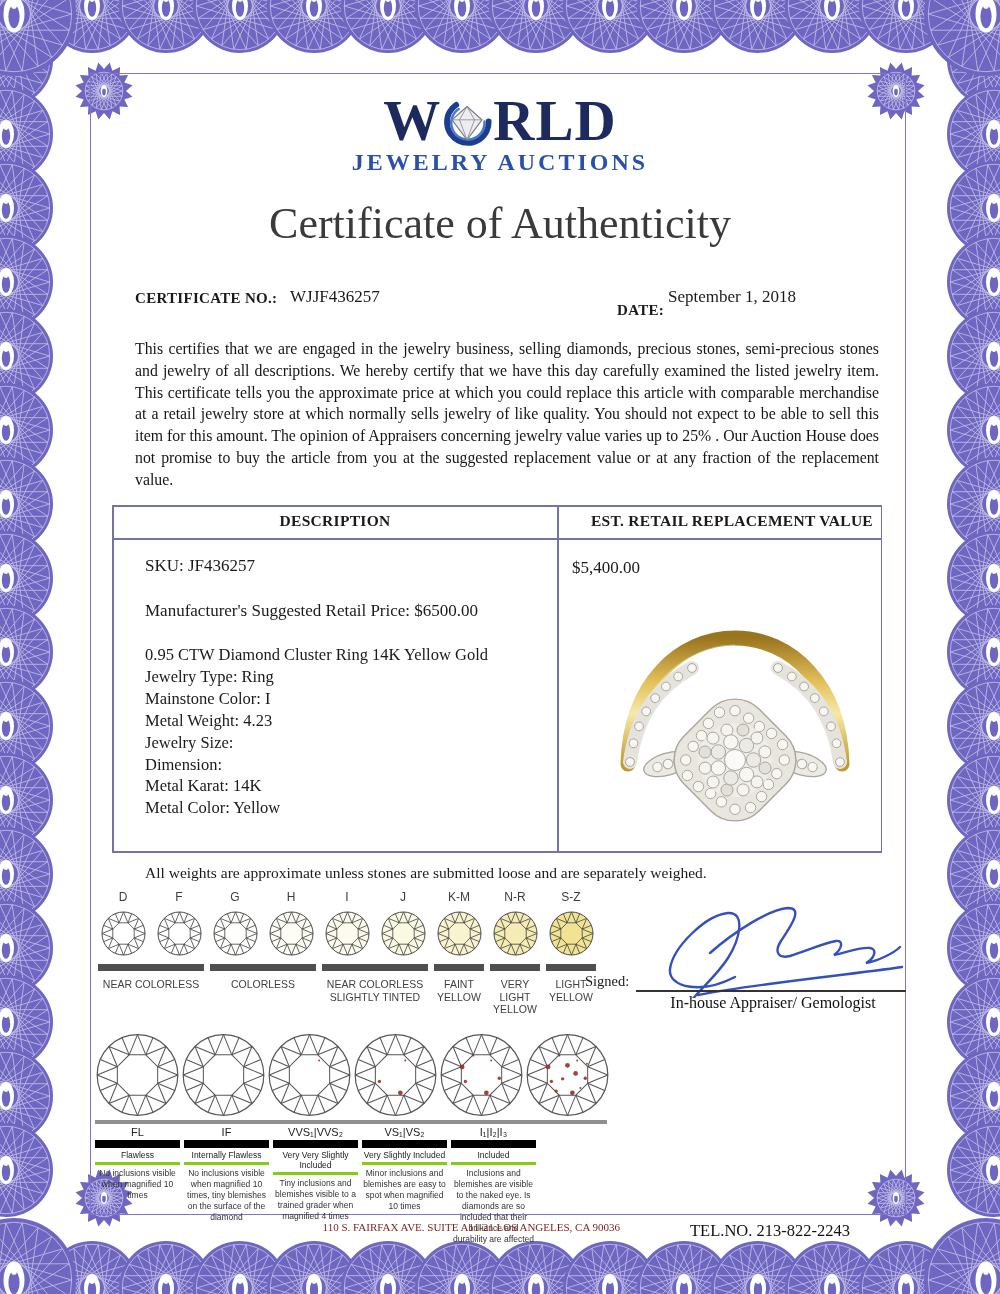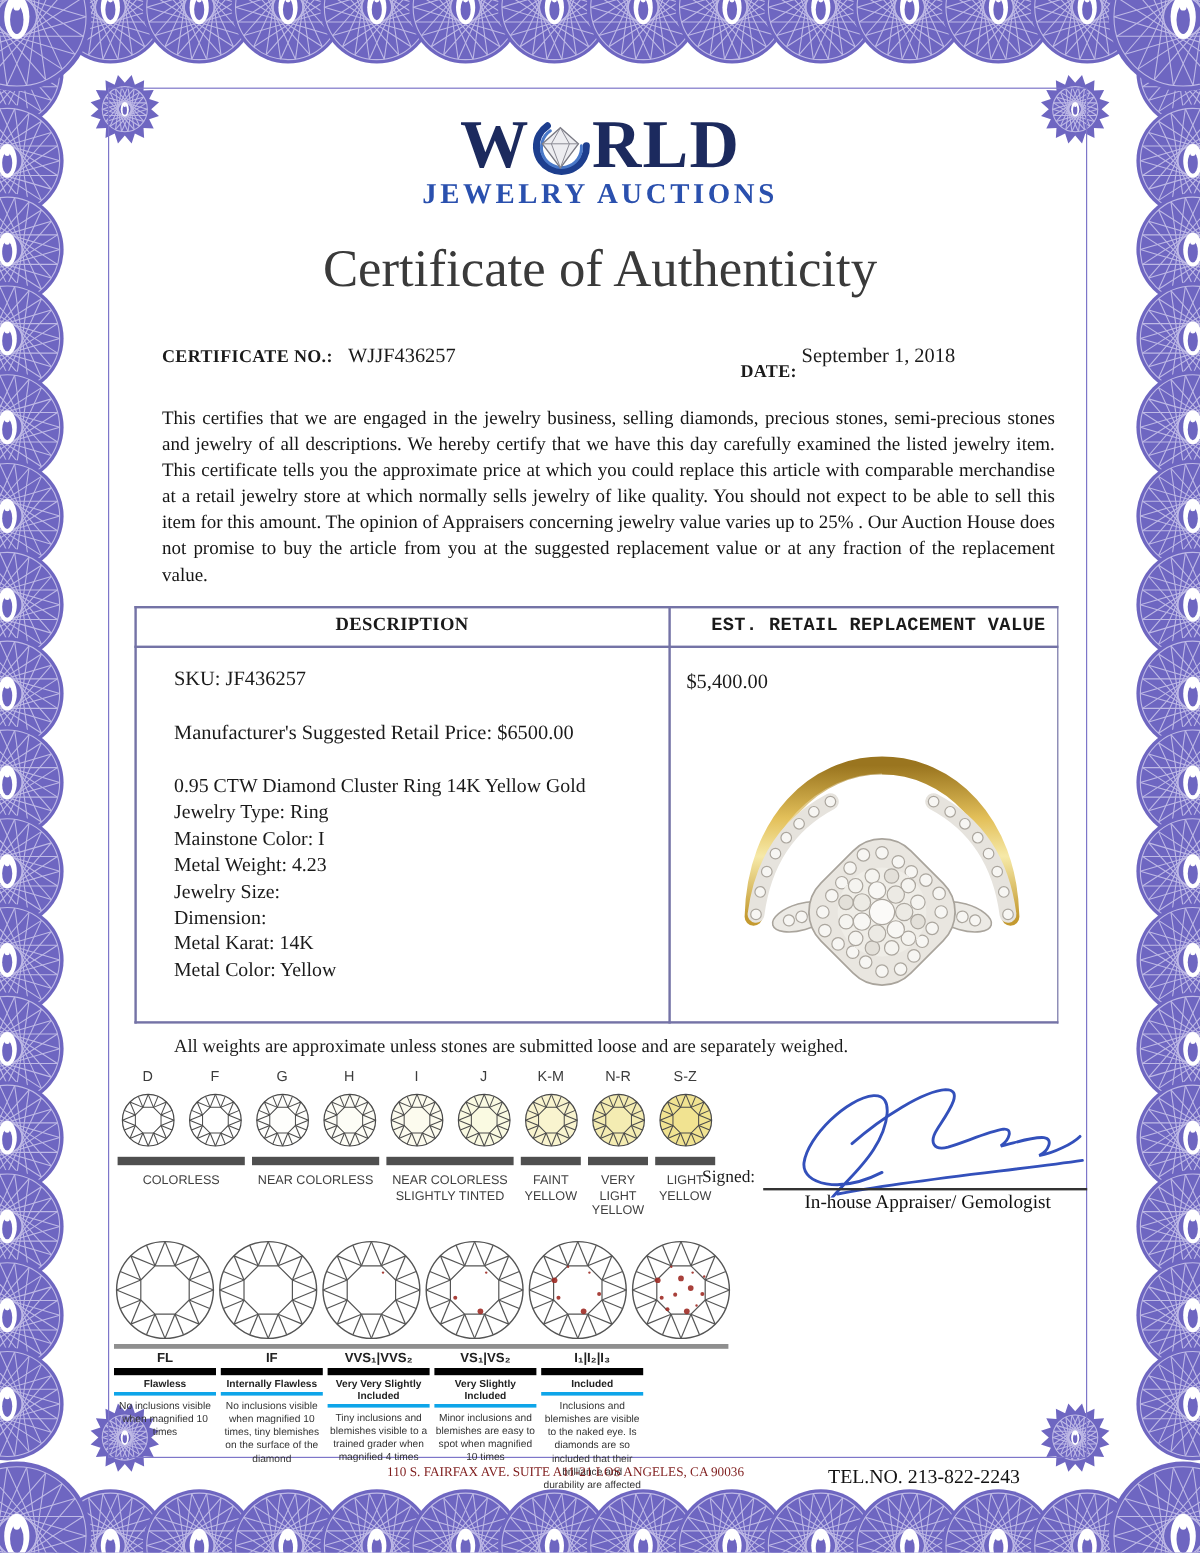--- a/index.html
+++ b/index.html
@@ -50,23 +50,23 @@
   .sig-title{left:640px;top:994px;width:266px;text-align:center;font-size:16px;color:#111;}
   #sig-svg{left:640px;top:903px;}
 
   
   .clarity{left:95px;top:1026px;width:512px;}
   .cl-grid{display:grid;grid-template-columns:repeat(6,85px);gap:0 1px;}
   .cl-cell{display:flex;justify-content:center;align-items:flex-end;height:92px;}
   .cl-rule{height:4px;background:#8f8f8f;margin-top:2px;}
   .cl-text-grid{display:grid;grid-template-columns:repeat(6,85px);gap:0 4px;
                 font-family:"Liberation Sans","DejaVu Sans",sans-serif;margin-top:1px;}
-  .cl-grade{font-weight:bold;font-size:11px;text-align:center;border-bottom:6px solid #000000;
+  .cl-grade{font-weight:normal;font-size:11px;text-align:center;border-bottom:8px solid #000000;
             padding:1px 0 2px 0;color:#222;}
-  .cl-name{font-weight:bold;font-size:8.5px;text-align:center;border-bottom:3px solid #0ea5e9;
+  .cl-name{font-weight:normal;font-size:8.5px;text-align:center;border-bottom:3px solid #84cc16;
            padding:2px 0;color:#222;}
   .cl-desc{font-size:8.5px;text-align:center;line-height:1.3;padding-top:3px;color:#333;}
 
   
   .footer-address{left:110px;top:1221px;width:510px;text-align:right;font-size:11px;color:#7f1d1d;}
   .footer-tel{left:635px;top:1221px;width:270px;text-align:center;font-size:16.5px;color:#111;}
 </style>
 </head>
 <body>
 
@@ -2212,21 +2212,21 @@
   <div class="abs paragraph">This certifies that we are engaged in the jewelry business, selling diamonds, precious stones, semi-precious stones and jewelry of all descriptions.  We hereby certify that we have this day carefully examined the listed jewelry item.  This certificate tells you the approximate price at which you could replace this article with comparable merchandise at a retail jewelry store at which normally sells jewelry of like quality.  You should not expect to be able to sell this item for this amount.  The opinion of Appraisers concerning jewelry value varies up to 25% .   Our Auction House does not promise to buy the article from you at the suggested replacement value or at any fraction of the replacement value.</div>
 
   <div class="tline" style="left:112px;top:505px;width:770px;height:2px;"></div>
   <div class="tline" style="left:112px;top:538px;width:770px;height:2px;"></div>
   <div class="tline" style="left:112px;top:851px;width:770px;height:2px;"></div>
   <div class="tline" style="left:557px;top:505px;width:2px;height:348px;"></div>
   <div class="tline" style="left:112px;top:505px;width:1.5px;height:348px;"></div>
   <div class="tline" style="left:880.5px;top:505px;width:1.5px;height:348px;"></div>
 
   <div class="abs th" style="left:112px;top:512px;width:446px;">DESCRIPTION</div>
-  <div class="abs th" style="left:558px;top:512px;width:348px;font-family:Liberation Mono, monospace;">EST. RETAIL REPLACEMENT VALUE</div>
+  <div class="abs th" style="left:558px;top:512px;width:348px;">EST. RETAIL REPLACEMENT VALUE</div>
 
   <div class="abs val" style="left:145px;top:556px;">SKU: JF436257</div>
   <div class="abs val" style="left:145px;top:601px;">Manufacturer's Suggested Retail Price: $6500.00</div>
   <div class="abs" id="detail-lines" style="left:145px;top:644px;font-size:16.5px;line-height:21.9px;">
       <div class="detail-line">0.95 CTW Diamond Cluster Ring 14K Yellow Gold</div>
       <div class="detail-line">Jewelry Type: Ring</div>
       <div class="detail-line">Mainstone Color: I</div>
       <div class="detail-line">Metal Weight: 4.23</div>
       <div class="detail-line">Jewelry Size:</div>
       <div class="detail-line">Dimension:</div>
@@ -2624,25 +2624,25 @@
               <line x1="8.3" y1="8.3" x2="19.1" y2="12.8"></line>
               <line x1="8.3" y1="8.3" x2="12.8" y2="19.1"></line>
               <line x1="15.3" y1="3.6" x2="19.1" y2="12.8"></line>
             </g>
           </svg>
         </div>
       </div>
     <div class="cs-groups" id="cs-groups">
         <div class="cs-group" style="grid-column: span 2;">
           <div class="cs-bar"></div>
-                 <div class="cs-glabel">COLORLESS</div>
+                 <div class="cs-glabel">NEAR COLORLESS</div>
         </div>
         <div class="cs-group" style="grid-column: span 2;">
           <div class="cs-bar"></div>
-                 <div class="cs-glabel">NEAR COLORLESS</div>
+                 <div class="cs-glabel">COLORLESS</div>
         </div>
         <div class="cs-group" style="grid-column: span 2;">
           <div class="cs-bar"></div>
                  <div class="cs-glabel">NEAR COLORLESS SLIGHTLY TINTED</div>
         </div>
         <div class="cs-group" style="grid-column: span 1;">
           <div class="cs-bar"></div>
                  <div class="cs-glabel">FAINT YELLOW</div>
         </div>
         <div class="cs-group" style="grid-column: span 1;">

